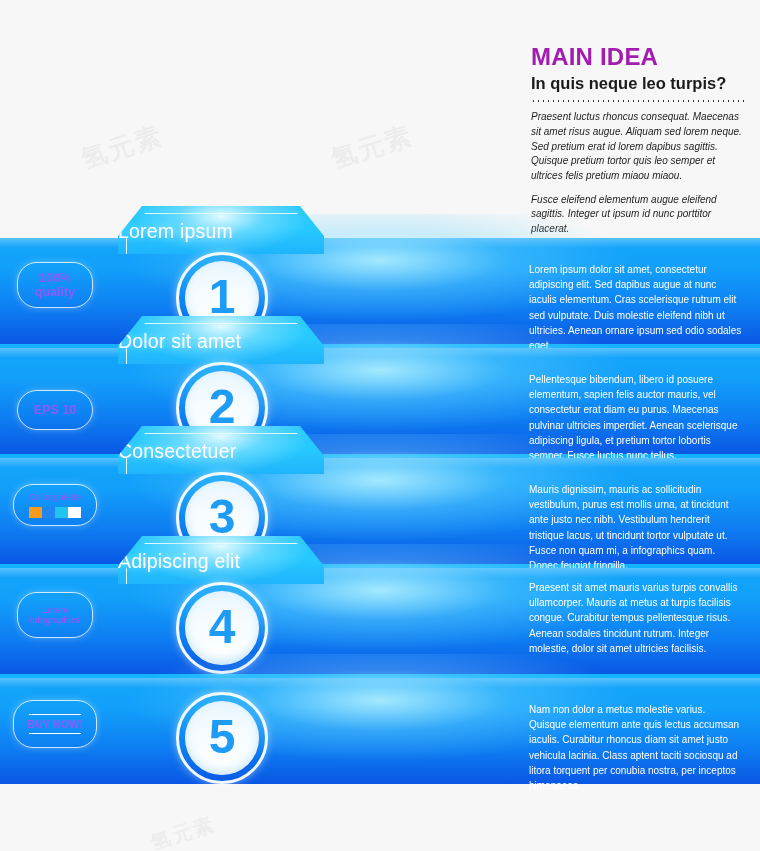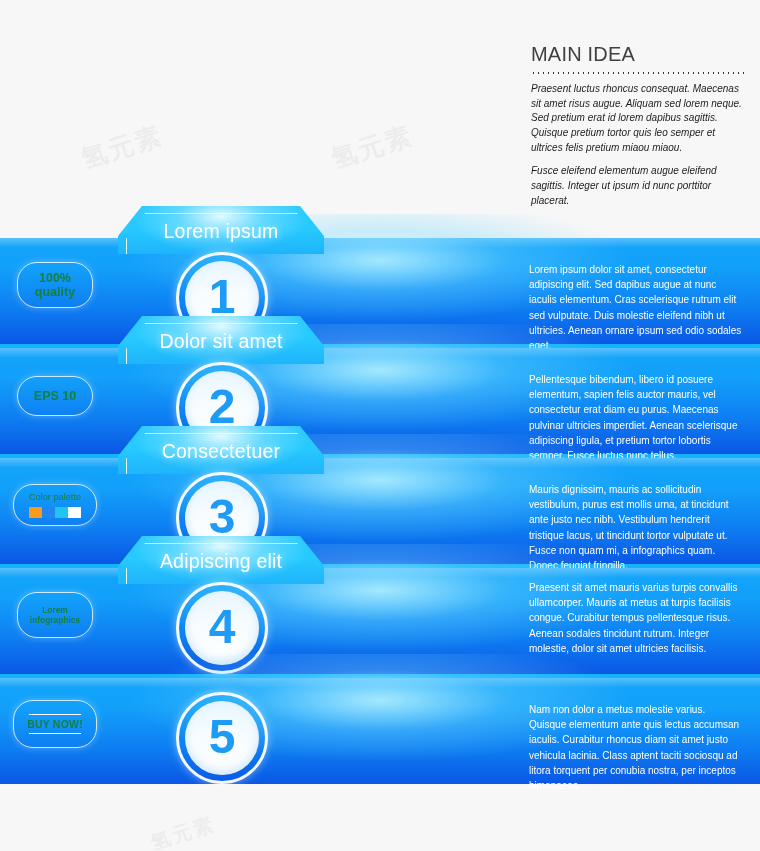--- a/index.html
+++ b/index.html
@@ -10,21 +10,21 @@
     -webkit-font-smoothing:antialiased;
   }
 
   
   .wm{position:absolute;color:rgba(0,0,0,0.045);font-size:26px;font-weight:700;
       pointer-events:none;user-select:none;letter-spacing:2px;}
 
   
   #header{position:absolute;left:531px;top:44px;width:215px;}
   #header .main-title{
-    font-size:20px;font-weight:400;color:#404040;letter-spacing:.2px;line-height:1.05;margin:0;
+    font-size:24px;font-weight:700;color:#a21caf;letter-spacing:.2px;line-height:1.05;margin:0;
   }
   #header .sub-title{
     font-size:16.5px;font-weight:700;color:#1b1b1b;margin:5px 0 0 0;line-height:1.15;
   }
   #header .dotline{
     margin:7px 0 8px 0;height:2px;
     background-image:radial-gradient(circle, #333 0.9px, rgba(0,0,0,0) 1.1px);
     background-size:5px 2px;background-repeat:repeat-x;
   }
   #header p{font-size:10px;line-height:1.47;color:#1d1d1d;margin:0 0 9px 0;font-style:italic;}
@@ -52,21 +52,21 @@
     position:absolute;left:120px;top:-24px;width:520px;height:110px;
     background:radial-gradient(ellipse at 50% 42%, rgba(190,245,255,.85) 0%, rgba(120,215,255,.35) 34%, rgba(120,215,255,0) 68%);
     pointer-events:none;
   }
 
   
   .banner{
     position:absolute;left:118px;top:-32px;width:206px;height:48px;
     background:linear-gradient(to bottom,#25c7fe 0%, #27caff 45%, #1fb4fb 100%);
     clip-path:polygon(24px 0, 182px 0, 206px 30px, 206px 48px, 0 48px, 0 30px);
-    display:flex;align-items:flex-start;justify-content:center;
+    display:flex;align-items:flex-start;justify-content:flex-start;
   }
   .banner .bglow{
     position:absolute;left:50%;top:-14px;transform:translateX(-50%);
     width:190px;height:64px;
     background:radial-gradient(ellipse at 50% 38%, rgba(235,253,255,.95) 0%, rgba(170,236,255,.45) 32%, rgba(170,236,255,0) 66%);
     pointer-events:none;
   }
   .banner .inset{
     position:absolute;left:8px;top:7px;width:190px;height:41px;
     border:1.4px solid rgba(255,255,255,.92);border-bottom:none;
@@ -96,41 +96,42 @@
     font-size:48px;font-weight:700;color:#1d9bf5;line-height:1;
     margin-top:-2px;
   }
 
   
   .badge{
     position:absolute;left:17px;width:74px;
     border:1.6px solid rgba(255,255,255,.80);border-radius:20px;
     box-shadow:0 0 7px rgba(255,255,255,.30);
     display:flex;flex-direction:column;align-items:center;justify-content:center;
-    color:#15803d;text-align:center;
+    color:#8b5cf6;text-align:center;
   }
   .badge .btxt{font-size:12.5px;font-weight:700;line-height:1.15;}
   .badge.small .btxt{font-size:9.2px;font-weight:400;line-height:1.2;}
   .badge.tiny .btxt{font-size:8.4px;font-weight:700;line-height:1.2;}
   .swatches{display:flex;margin-top:4px;gap:0;}
   .swatches i{display:block;width:13px;height:11px;}
   .buyrule{width:52px;height:1.4px;background:#fff;margin:0;}
   .buylabel{font-size:10.5px;font-weight:700;padding:3px 0;letter-spacing:.2px;}
 
   
   .rtext{
     position:absolute;left:529px;width:214px;color:#ffffff;
     font-size:10px;line-height:1.52;
   }
 </style>
 </head>
 <body>
 
 <div id="header">
   <h1 class="main-title">MAIN IDEA</h1>
+  <h2 class="sub-title">In quis neque leo turpis?</h2>
   <div class="dotline"></div>
   <p>Praesent luctus rhoncus consequat. Maecenas sit amet risus augue. Aliquam sed lorem neque. Sed pretium erat id lorem dapibus sagittis. Quisque pretium tortor quis leo semper et ultrices felis pretium miaou miaou.</p>
   <p>Fusce eleifend elementum augue eleifend sagittis. Integer ut ipsum id nunc porttitor placerat.</p>
 </div>
 
 <div id="stage">
     <div class="row" style="top: 10px; height: 106px;">
       <div class="band"></div>
       <div class="sheen"></div>
       <div class="cyanlip"></div>
@@ -163,21 +164,21 @@
         <div class="inset"></div>
         <div class="bglow"></div>
         <div class="blabel">Dolor sit amet</div>
       </div>
       <div class="circle-wrap">
         <div class="circle-ring"></div>
         <div class="circle-disc">
           <span>2</span>
         </div>
       </div>
-      <div class="badge" style="top: 28px; height: 38px;">
+      <div class="badge" style="top: 42px; height: 38px;">
         <div class="btxt">EPS 10</div>
       </div>
       <div class="rtext" style="top: 24px;">Pellentesque bibendum, libero id posuere elementum, sapien felis auctor mauris, vel consectetur erat diam eu purus. Maecenas pulvinar ultricies imperdiet. Aenean scelerisque adipiscing ligula, et pretium tortor lobortis semper. Fusce luctus nunc tellus.</div>
     </div>
     <div class="row" style="top: 230px; height: 106px; padding-left: 11px;">
       <div class="band"></div>
       <div class="sheen"></div>
       <div class="cyanlip"></div>
       <div class="whitegap"></div>
       <div class="glow"></div>

